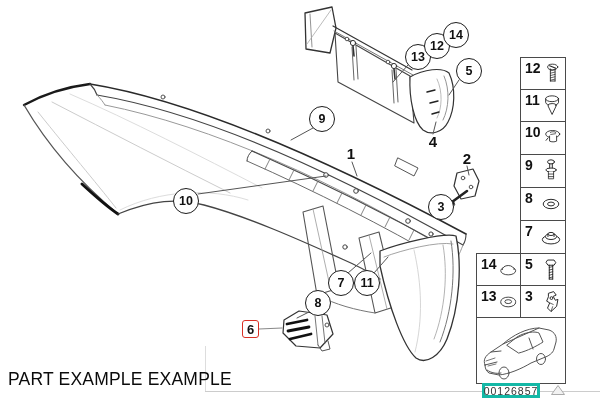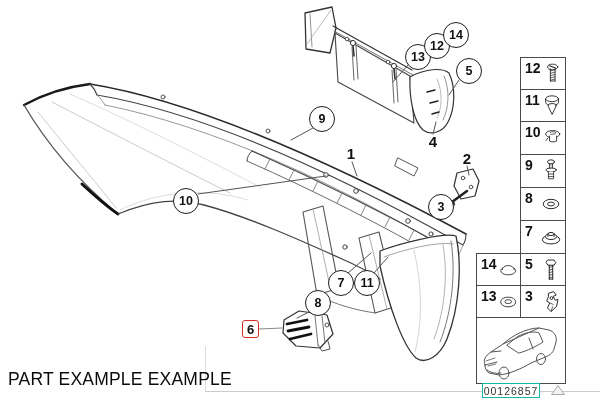--- a/index.html
+++ b/index.html
@@ -13,21 +13,21 @@
       font-weight:bold;font-size:12.5px;color:#111;box-sizing:border-box;cursor:pointer;}
   .co.plain{border:none;background:transparent;font-size:15px;width:18px;height:18px;margin:-9px 0 0 -9px;}
   .co.hl{border:1.8px solid var(--accent,#d93025);border-radius:3px;width:17px;height:18px;
          margin:-9px 0 0 -8px;font-size:13px;}
   
   .cell{position:absolute;box-sizing:border-box;border:1px solid #4a4a4a;background:#fff;
         display:flex;align-items:center;justify-content:space-between;cursor:pointer;}
   .cell .num{font-weight:bold;font-size:14px;color:#111;padding:2px 0 0 4px;align-self:flex-start;}
   .cell .icn{margin-right:1px;}
   .carbox{position:absolute;box-sizing:border-box;border:1px solid #4a4a4a;background:#fff;}
-  .imgnum{position:absolute;box-sizing:border-box;border:1px solid #14b8a6;background:#fff;
+  .imgnum{position:absolute;box-sizing:border-box;border:3px solid #14b8a6;background:#fff;
           display:flex;align-items:center;justify-content:center;
           font-size:10.5px;letter-spacing:1px;color:#333;}
   
   .divider-h{position:absolute;left:205px;top:391px;width:395px;height:0;border-top:1.5px solid #ccc;}
   .divider-v{position:absolute;left:205px;top:346px;width:0;height:45px;border-left:1px solid #ddd;}
   .caption{position:absolute;left:8px;top:369px;font-size:17.5px;font-weight:500;color:#0b0b0b;
            letter-spacing:.2px;}
   .tri{position:absolute;left:550px;top:384px;}
 </style>
 </head>

